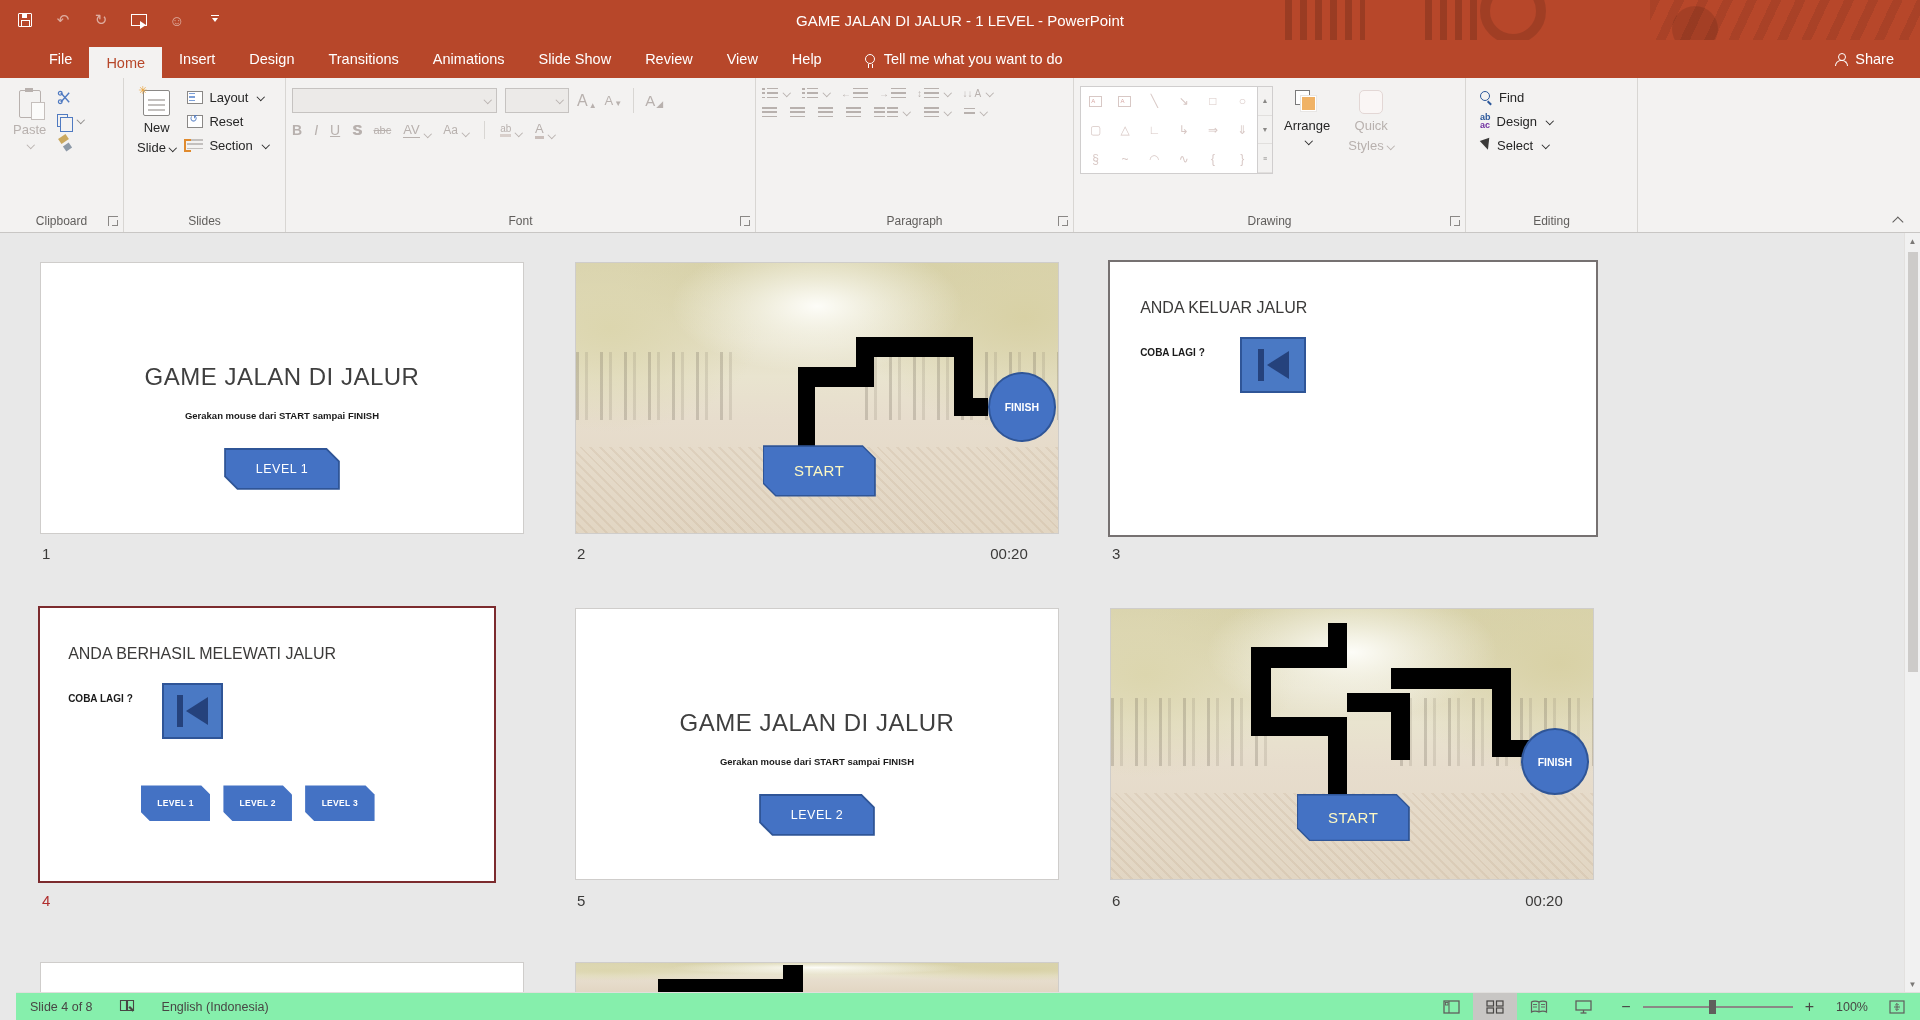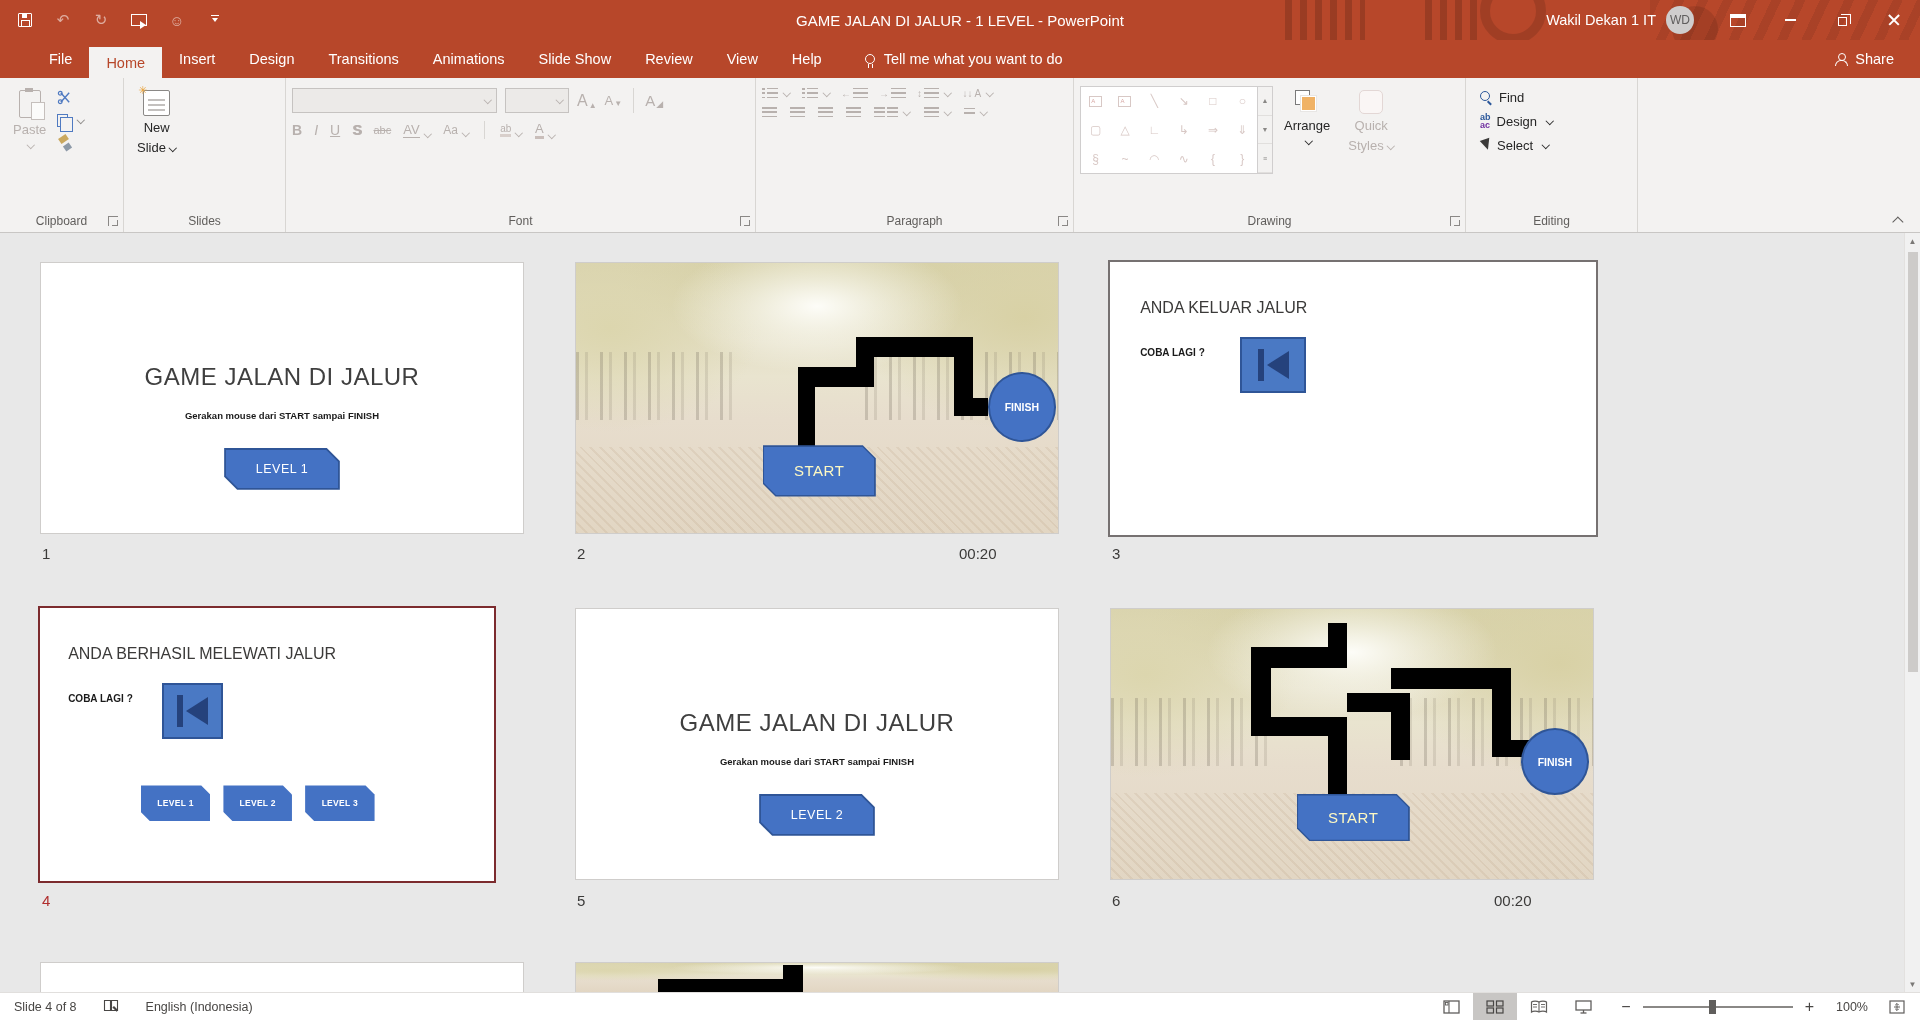--- a/index.html
+++ b/index.html
@@ -113,21 +113,21 @@
   .ico-select{width:11px;height:14px;position:relative}
   .ico-select:before{content:"";position:absolute;top:0;left:2px;width:0;height:0;border:5px solid transparent;border-top:11px solid #3b3a39;transform:rotate(-18deg)}
 
   
   .canvas{position:absolute;top:233px;left:0;right:0;bottom:28px;background:#e8e8e8}
   .thumb{position:absolute;background:#fff;border:1px solid #cfcdcb;overflow:hidden}
   .thumb.selgray{border:2px solid #767171}
   .thumb.selred{border:2px solid #7C2B2E}
   .snum{position:absolute;font-size:15px;color:#3b3a39}
   .snum.cur{color:#B02E2E}
-  .stime{position:absolute;width:100px;text-align:left;font-size:15px;color:#3b3a39}
+  .stime{position:absolute;width:100px;text-align:center;font-size:15px;color:#3b3a39}
   
   .ts{position:absolute;inset:0;text-align:center}
   .ts .t1{position:absolute;left:0;right:0;top:37%;font-size:24px;color:#3f3f3f;letter-spacing:.5px}
   .ts .t2{position:absolute;left:0;right:0;top:54.5%;font-size:9.5px;font-weight:bold;color:#1a1a1a}
   .lvl-big{position:absolute;left:38%;top:68.5%;width:24%;height:15.5%;background:#2F5597;clip-path:polygon(0 0,calc(100% - 13px) 0,100% 13px,100% 100%,13px 100%,0 calc(100% - 13px))}
   .lvl-big .in{position:absolute;inset:1.8px;background:#4472C4;clip-path:polygon(0 0,calc(100% - 12px) 0,100% 12px,100% 100%,12px 100%,0 calc(100% - 12px));display:flex;align-items:center;justify-content:center;color:#fff;font-size:12.5px;letter-spacing:.5px}
   
   .ms .t1{position:absolute;left:6.2%;top:13.5%;font-size:16px;color:#3b3a39}
   .ms .t2{position:absolute;left:6.2%;top:31%;font-size:10px;font-weight:bold;color:#1a1a1a}
   .backbtn{position:absolute;left:26.8%;top:27.5%;width:13.5%;height:20.5%;background:#4A79C4;border:2px solid #2F5597;display:flex;align-items:center;justify-content:center;gap:3px}
@@ -146,21 +146,21 @@
   .pbar{position:absolute;background:#000}
   .startbtn{position:absolute;background:#2F5597;clip-path:polygon(0 0,calc(100% - 13px) 0,100% 13px,100% 100%,13px 100%,0 calc(100% - 13px))}
   .startbtn .in{position:absolute;inset:1.5px;background:#4472C4;clip-path:polygon(0 0,calc(100% - 12px) 0,100% 12px,100% 100%,12px 100%,0 calc(100% - 12px));display:flex;align-items:center;justify-content:center;color:#fef9c3;font-size:15px;letter-spacing:.5px}
   .finish{position:absolute;border-radius:50%;background:#4472C4;border:2px solid #2F5597;color:#fff;font-size:10.5px;font-weight:bold;display:flex;align-items:center;justify-content:center}
   
   .vscroll{position:absolute;top:0;bottom:0;right:0;width:16px;background:#f1f1f1;border-left:1px solid #e3e1df;display:flex;flex-direction:column;align-items:center}
   .varrow{height:16px;display:flex;align-items:center;justify-content:center;font-size:8px;color:#7a7876;width:100%}
   .vthumb{width:10px;background:#cdcbc9;border-radius:0;margin-top:3px}
 
   
-  .sbar{position:absolute;left:0;right:0;bottom:0;height:28px;background:#ffffff;border-top:1px solid #e1dfdd;display:flex;align-items:center;font-size:12.5px;color:#484644}
+  .sbar{position:absolute;left:16px;right:0;bottom:0;height:28px;background:#86efac;border-top:1px solid #e1dfdd;display:flex;align-items:center;font-size:12.5px;color:#484644}
   .sbar .lft{display:flex;align-items:center;gap:26px;padding-left:14px}
   .sbar .rgt{margin-left:auto;display:flex;align-items:center;gap:0;padding-right:6px}
   .vbtn{width:44px;height:28px;display:flex;align-items:center;justify-content:center}
   .vbtn.active{background:#c8c6c4}
   .zoomwrap{display:flex;align-items:center;gap:12px;margin-left:16px}
   .zsign{font-size:16px;color:#484644}
   .ztrack{position:relative;width:150px;height:2px;background:#8a8886}
   .zhandle{position:absolute;left:44%;top:-6px;width:7px;height:14px;background:#605e5c}
   .zpct{width:42px;text-align:right}
 </style>
@@ -187,36 +187,20 @@
         </span>
       <span class="qbtn fade">☺</span>
       <span class="qbtn qat-more">
           <span class="bar"></span>
           <span class="cdown"></span>
         </span>
     </div>
 
     <div class="tb-title">GAME JALAN DI JALUR - 1 LEVEL  -  PowerPoint</div>
 
-    <div class="tb-right">
-      <span class="tb-user">Wakil Dekan 1 IT</span>
-      <span class="avatar">WD</span>
-      <span class="winbtn">
-          <span class="ico-ribopt"></span>
-        </span>
-      <span class="winbtn">
-          <span class="ico-min"></span>
-        </span>
-      <span class="winbtn">
-          <span class="ico-restore"></span>
-        </span>
-      <span class="winbtn">
-          <span class="ico-close"></span>
-        </span>
-    </div>
   </div>
 
   <div class="tabs">
     <span class="tab">File</span>
     <span class="tab active">Home</span>
     <span class="tab">Insert</span>
     <span class="tab">Design</span>
     <span class="tab">Transitions</span>
     <span class="tab">Animations</span>
     <span class="tab">Slide Show</span>
@@ -259,20 +243,36 @@
       </div>
       <span class="glabel">Clipboard</span>
       <span class="launch"></span>
     </div>
 
     <div class="grp" style="width:162px">
       <div class="bigbtn">
         <span class="ico-newslide"></span>
         <span>New</span>
         <span><span>Slide</span><span class="chev"></span></span>
+      </div>
+      <div class="minicol">
+        <span class="mrow">
+            <span class="ico-layout"></span>
+            <span>Layout</span>
+            <span class="chev"></span>
+          </span>
+        <span class="mrow">
+            <span class="ico-reset"></span>
+            <span>Reset</span>
+          </span>
+        <span class="mrow">
+            <span class="ico-section"></span>
+            <span>Section</span>
+            <span class="chev"></span>
+          </span>
       </div>
       <span class="glabel">Slides</span>
     </div>
 
     <div class="grp" style="width:470px">
       <div class="fontrows">
         <div class="frow">
           <span class="combo" style="width:205px">
               <span class="chev"></span>
             </span>

